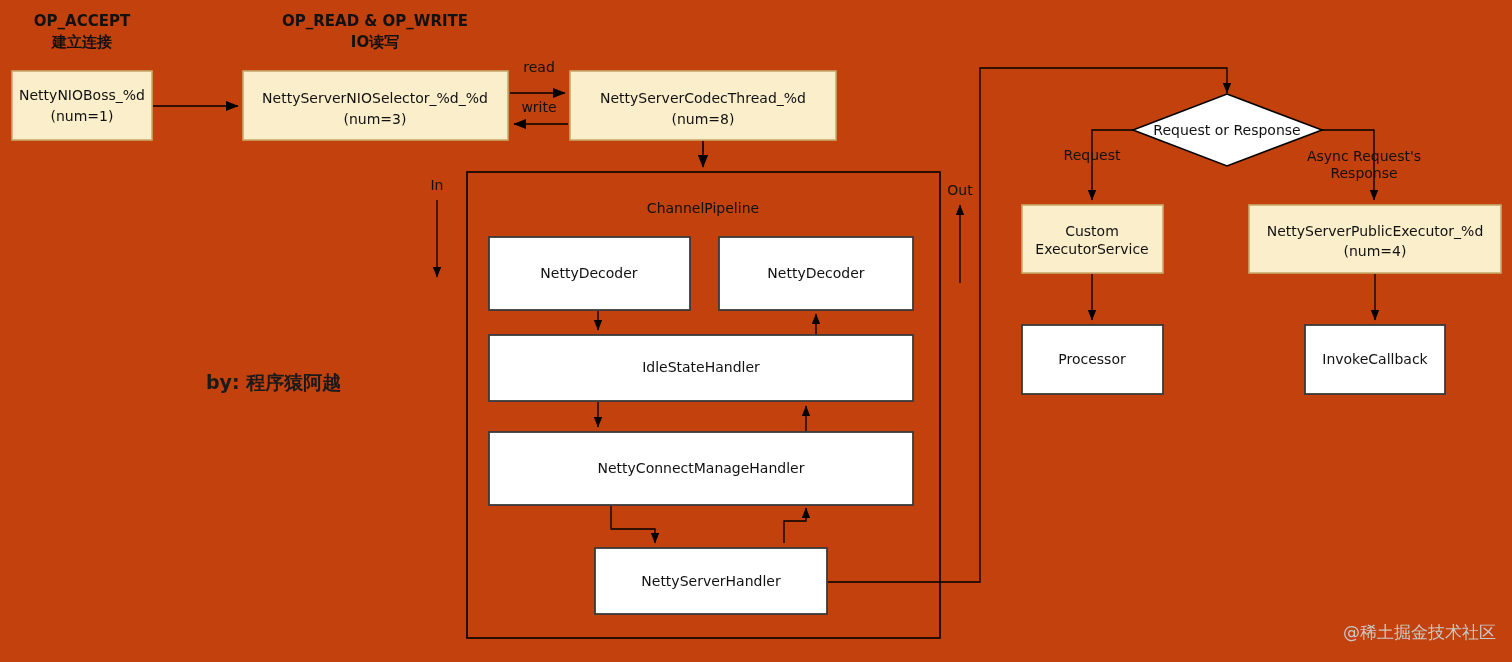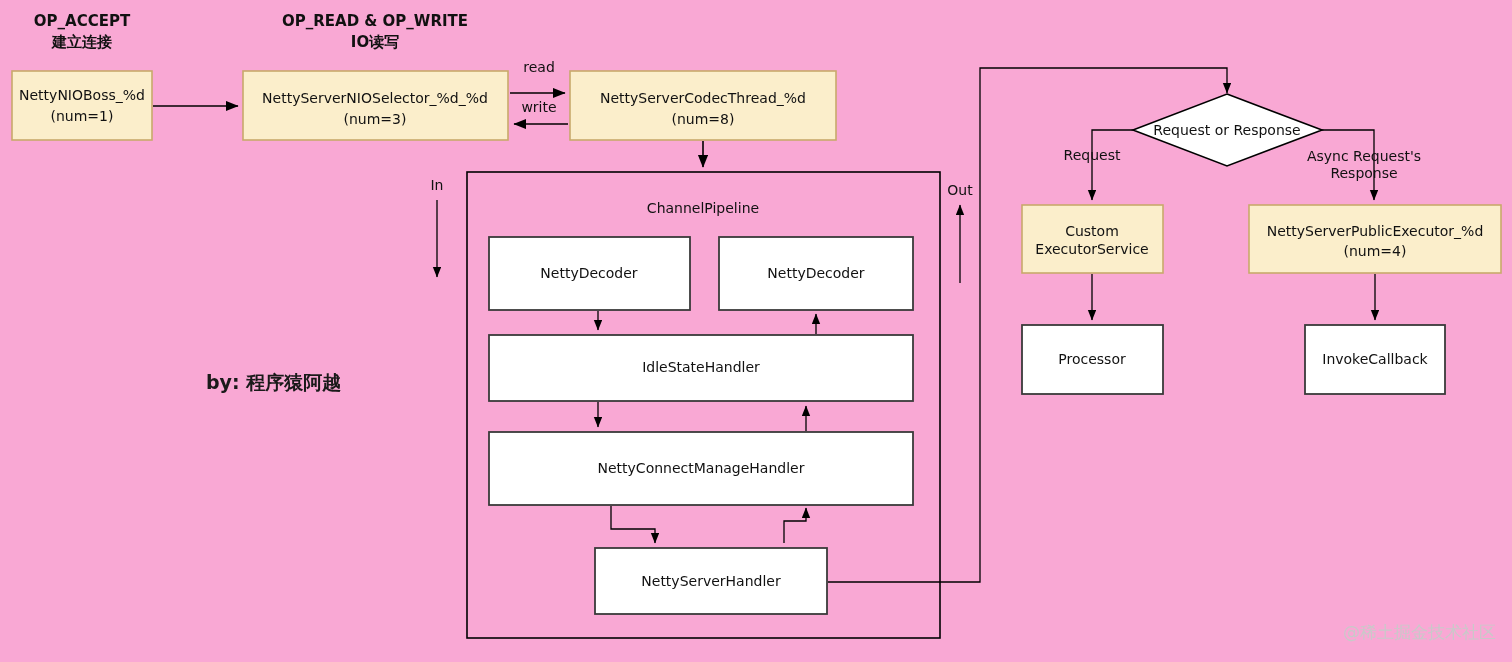--- a/index.html
+++ b/index.html
@@ -7,21 +7,21 @@
     padding: 0;
     background: #ffffff;
   }
   body {
     font-family: "DejaVu Sans", sans-serif;
   }
   #canvas {
     position: relative;
     width: 1512px;
     height: 662px;
-    background: #f9a8d4;
+    background: #c2410c;
     overflow: hidden;
   }
   svg.diagram {
     position: absolute;
     left: 0;
     top: 0;
     width: 1512px;
     height: 662px;
   }
   .box-yellow {

